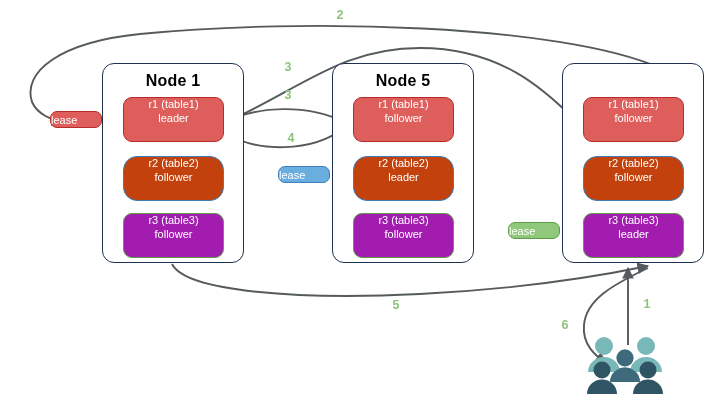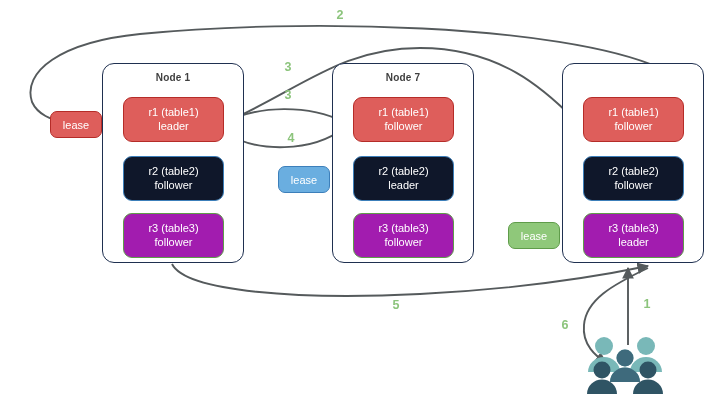--- a/index.html
+++ b/index.html
@@ -5,36 +5,36 @@
   html,body{margin:0;padding:0;background:#ffffff;}
   body{width:704px;height:405px;position:relative;overflow:hidden;
        font-family:"Liberation Sans","DejaVu Sans",sans-serif;}
 
   #stage{position:absolute;left:0;top:0;width:704px;height:405px;}
 
   
   .node-box{position:absolute;border:1.6px solid #1f3050;border-radius:12px;
             background:#ffffff;box-sizing:border-box;}
   .node-title{position:absolute;left:0;right:0;top:8px;text-align:center;
-              font-size:10px;font-weight:bold;color:#404040;letter-spacing:.2px;}
+              font-size:16px;font-weight:bold;color:#000000;letter-spacing:.2px;}
 
   
   .replica{position:absolute;border-radius:9px;box-sizing:border-box;
-           display:flex;flex-direction:column;align-items:center;justify-content:center;
+           display:flex;flex-direction:column;align-items:center;
            color:#ffffff;font-size:11px;line-height:13.5px;text-align:center;
            border-width:1.6px;border-style:solid;}
   .rep-red{background:#de5e5b;border-color:#b52c28;}
-  .rep-blue{background:#0f172a;border-color:#3c7fba;}
+  .rep-blue{background:#c2410c;border-color:#3c7fba;border-radius:14px;}
   .rep-green{background:#a21caf;border-color:#5f9c4a;}
 
   
   .lease{position:absolute;border-radius:7px;box-sizing:border-box;
-         display:flex;align-items:center;justify-content:center;
+         display:flex;align-items:center;
          color:#ffffff;font-size:11px;border-width:1.6px;border-style:solid;
-         width:52px;height:27px;}
+         width:52px;height:17px;}
   .lease-red{background:#de5e5b;border-color:#b52c28;}
   .lease-blue{background:#6aaee0;border-color:#3c7fba;}
   .lease-green{background:#8fc87a;border-color:#5f9c4a;}
 
   
   .step{position:absolute;color:#8cc47c;font-size:12.5px;font-weight:bold;
         text-align:center;width:20px;}
 
   
   svg.layer{position:absolute;left:0;top:0;width:704px;height:405px;
@@ -78,21 +78,21 @@
       <span>r2 (table2)</span>
       <span>follower</span>
     </div>
     <div class="replica rep-green" style="left:20px;top:149px;width:101px;height:45px;">
       <span>r3 (table3)</span>
       <span>follower</span>
     </div>
   </div>
 
   <div class="node-box" style="left:332px;top:63px;width:142px;height:200px;">
-    <div class="node-title">Node 7</div>
+    <div class="node-title">Node 5</div>
     <div class="replica rep-red" style="left:20px;top:33px;width:101px;height:45px;">
       <span>r1 (table1)</span>
       <span>follower</span>
     </div>
     <div class="replica rep-blue" style="left:20px;top:92px;width:101px;height:45px;">
       <span>r2 (table2)</span>
       <span>leader</span>
     </div>
     <div class="replica rep-green" style="left:20px;top:149px;width:101px;height:45px;">
       <span>r3 (table3)</span>

